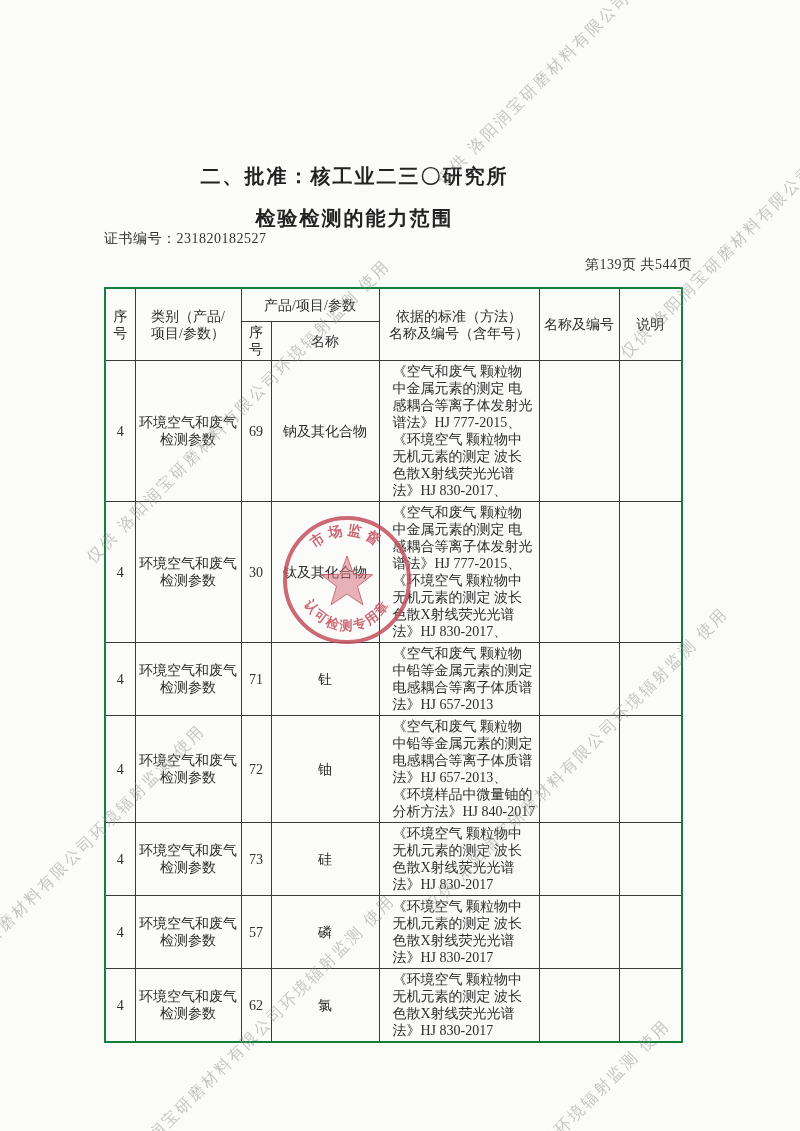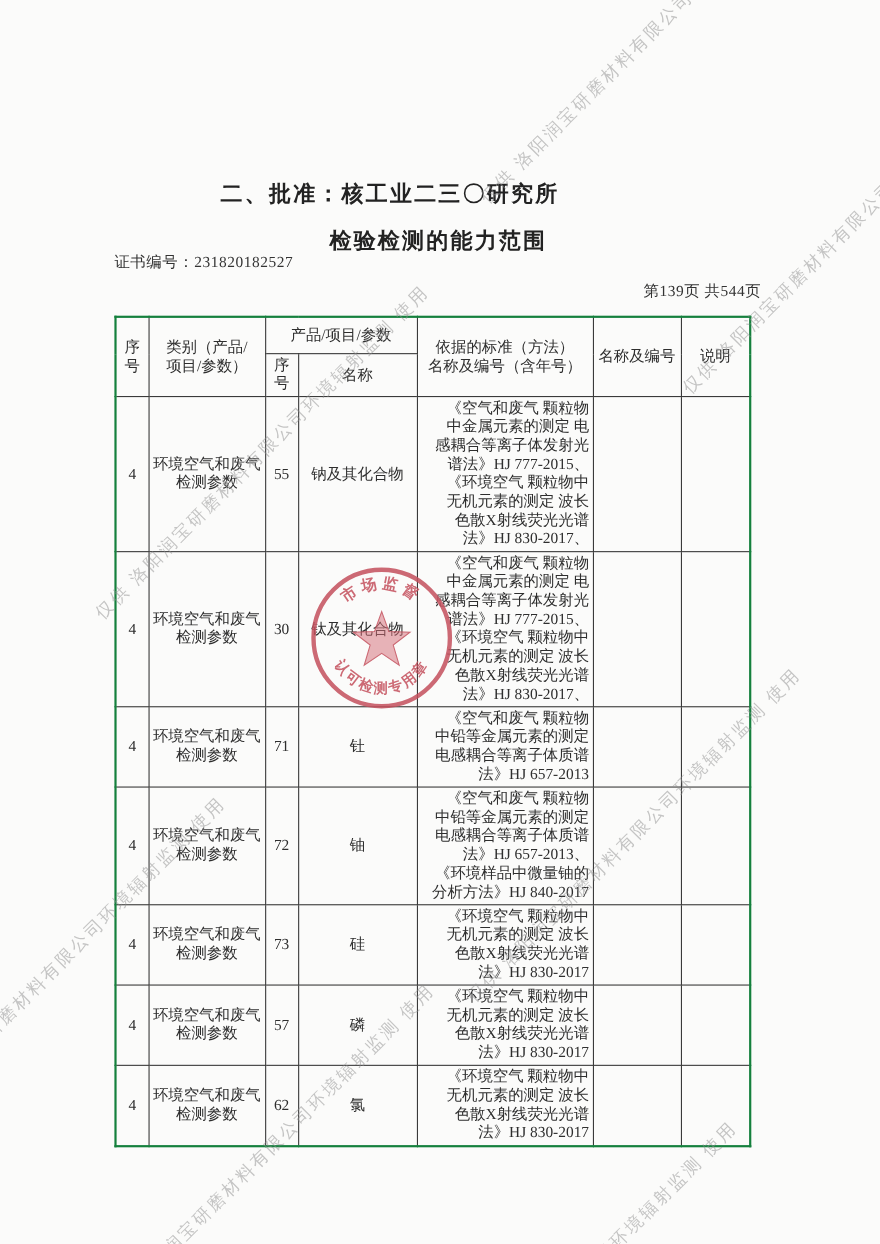--- a/index.html
+++ b/index.html
@@ -12,21 +12,21 @@
     color:#2f2f2f;
   }
   
   .doc-title{
     position:absolute;left:14px;width:681px;text-align:center;
     font-family:"Liberation Sans",sans-serif;
     font-weight:bold;font-size:20px;letter-spacing:2px;color:#222;
     z-index:2;
   }
   .t1{top:163px;}
-  .t2{top:205px;margin-left:44px;}
+  .t2{top:205px;}
   .meta{
     position:absolute;font-size:14px;color:#333;z-index:2;
     font-family:"Liberation Serif",serif;letter-spacing:.5px;
   }
   .cert{left:104px;top:230px;font-family:Liberation Serif, serif;}
   .addr{left:104px;top:256px;}
   .pageind{right:108px;top:256px;}
   
   table.cap-table{
     position:absolute;left:104px;top:287px;width:577px;
@@ -37,21 +37,21 @@
     border:1.5px solid #3a3a3a;
     font-size:14px;font-weight:normal;
     text-align:center;vertical-align:middle;
     padding:2px 3px;line-height:17px;color:#2e2e2e;
     overflow:hidden;
   }
   .cap-table{border:2px solid #15803d;}
   .cap-table thead tr:first-child th{height:28px;}
   .cap-table thead tr:last-child th{height:30px;}
   td.cat,td.std,th{white-space:pre-line;}
-  td.std{text-align:right;padding-left:13px;}
+  td.std{text-align:left;padding-left:13px;}
   tbody td{background:transparent;}
   
   .watermark{
     position:absolute;z-index:3;pointer-events:none;
     white-space:nowrap;
     transform-origin:0 50%;
     transform:rotate(-45deg);
     font-family:"Liberation Sans",sans-serif;
     font-size:16px;letter-spacing:2.5px;
     color:#8f8f8f;opacity:.5;
@@ -120,21 +120,21 @@
       <tr>
         <th>序号</th>
         <th>名称</th>
       </tr>
     </thead>
     <tbody>
   <tr>
     <td>4</td>
     <td class="cat">环境空气和废气
 检测参数</td>
-    <td>55</td>
+    <td>69</td>
     <td>钠及其化合物</td>
     <td class="std">《空气和废气 颗粒物中金属元素的测定 电感耦合等离子体发射光谱法》HJ 777-2015、
 《环境空气 颗粒物中无机元素的测定 波长色散X射线荧光光谱法》HJ 830-2017、</td>
     <td></td>
     <td></td>
   </tr>
 
   <tr>
     <td>4</td>
     <td class="cat">环境空气和废气

